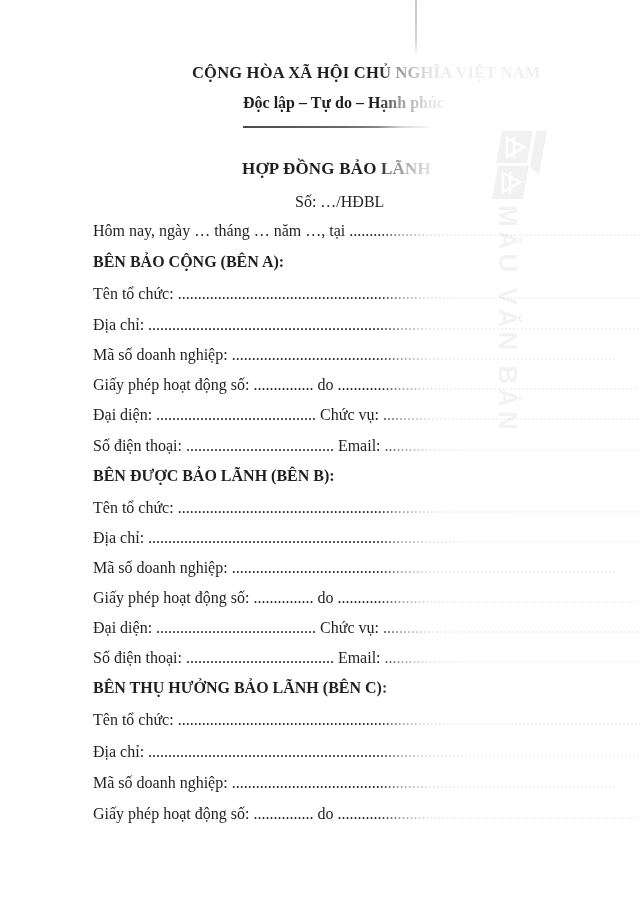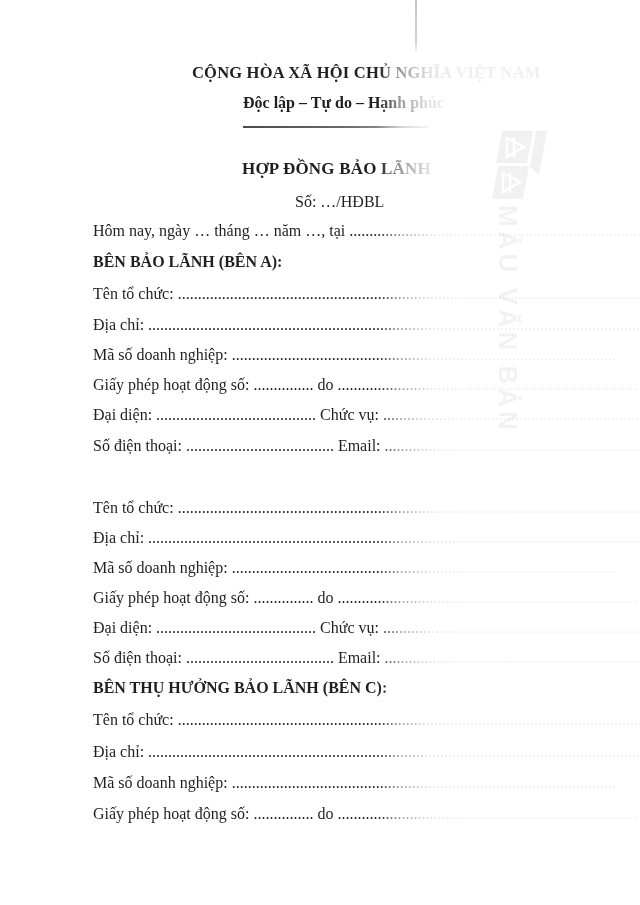--- a/index.html
+++ b/index.html
@@ -58,28 +58,29 @@
 
   <div class="abs motto1">CỘNG HÒA XÃ HỘI CHỦ NGHĨA VIỆT NAM</div>
   <div class="abs motto2">Độc lập – Tự do – Hạnh phúc</div>
   <div class="rule"></div>
 
   <div class="abs doc-title">HỢP ĐỒNG BẢO LÃNH</div>
   <div class="abs doc-number">Số: …/HĐBL</div>
 
   <div class="row" style="top:222px">Hôm nay, ngày … tháng … năm …, tại ....................................................................................................</div>
 
-  <div class="row sec-heading" style="top:253px">BÊN BẢO LÃNH (BÊN A):</div>
+  <div class="row sec-heading" style="top:253px">BÊN BẢO CỘNG (BÊN A):</div>
   <div class="row" style="top:285px">Tên tổ chức: ........................................................................................................................</div>
   <div class="row" style="top:316px">Địa chỉ: .............................................................................................................................</div>
   <div class="row" style="top:346px">Mã số doanh nghiệp: ................................................................................................</div>
   <div class="row" style="top:376px">Giấy phép hoạt động số: ............... do ...........................................................................</div>
   <div class="row" style="top:406px">Đại diện: ........................................ Chức vụ: ....................................................................</div>
   <div class="row" style="top:437px">Số điện thoại: ..................................... Email: ...................................................................</div>
 
+  <div class="row sec-heading" style="top:467px">BÊN ĐƯỢC BẢO LÃNH (BÊN B):</div>
   <div class="row" style="top:499px">Tên tổ chức: ........................................................................................................................</div>
   <div class="row" style="top:529px">Địa chỉ: .............................................................................................................................</div>
   <div class="row" style="top:559px">Mã số doanh nghiệp: ................................................................................................</div>
   <div class="row" style="top:589px">Giấy phép hoạt động số: ............... do ...........................................................................</div>
   <div class="row" style="top:619px">Đại diện: ........................................ Chức vụ: ....................................................................</div>
   <div class="row" style="top:649px">Số điện thoại: ..................................... Email: ...................................................................</div>
 
   <div class="row sec-heading" style="top:679px">BÊN THỤ HƯỞNG BẢO LÃNH (BÊN C):</div>
   <div class="row" style="top:711px">Tên tổ chức: ........................................................................................................................</div>
   <div class="row" style="top:743px">Địa chỉ: .............................................................................................................................</div>

